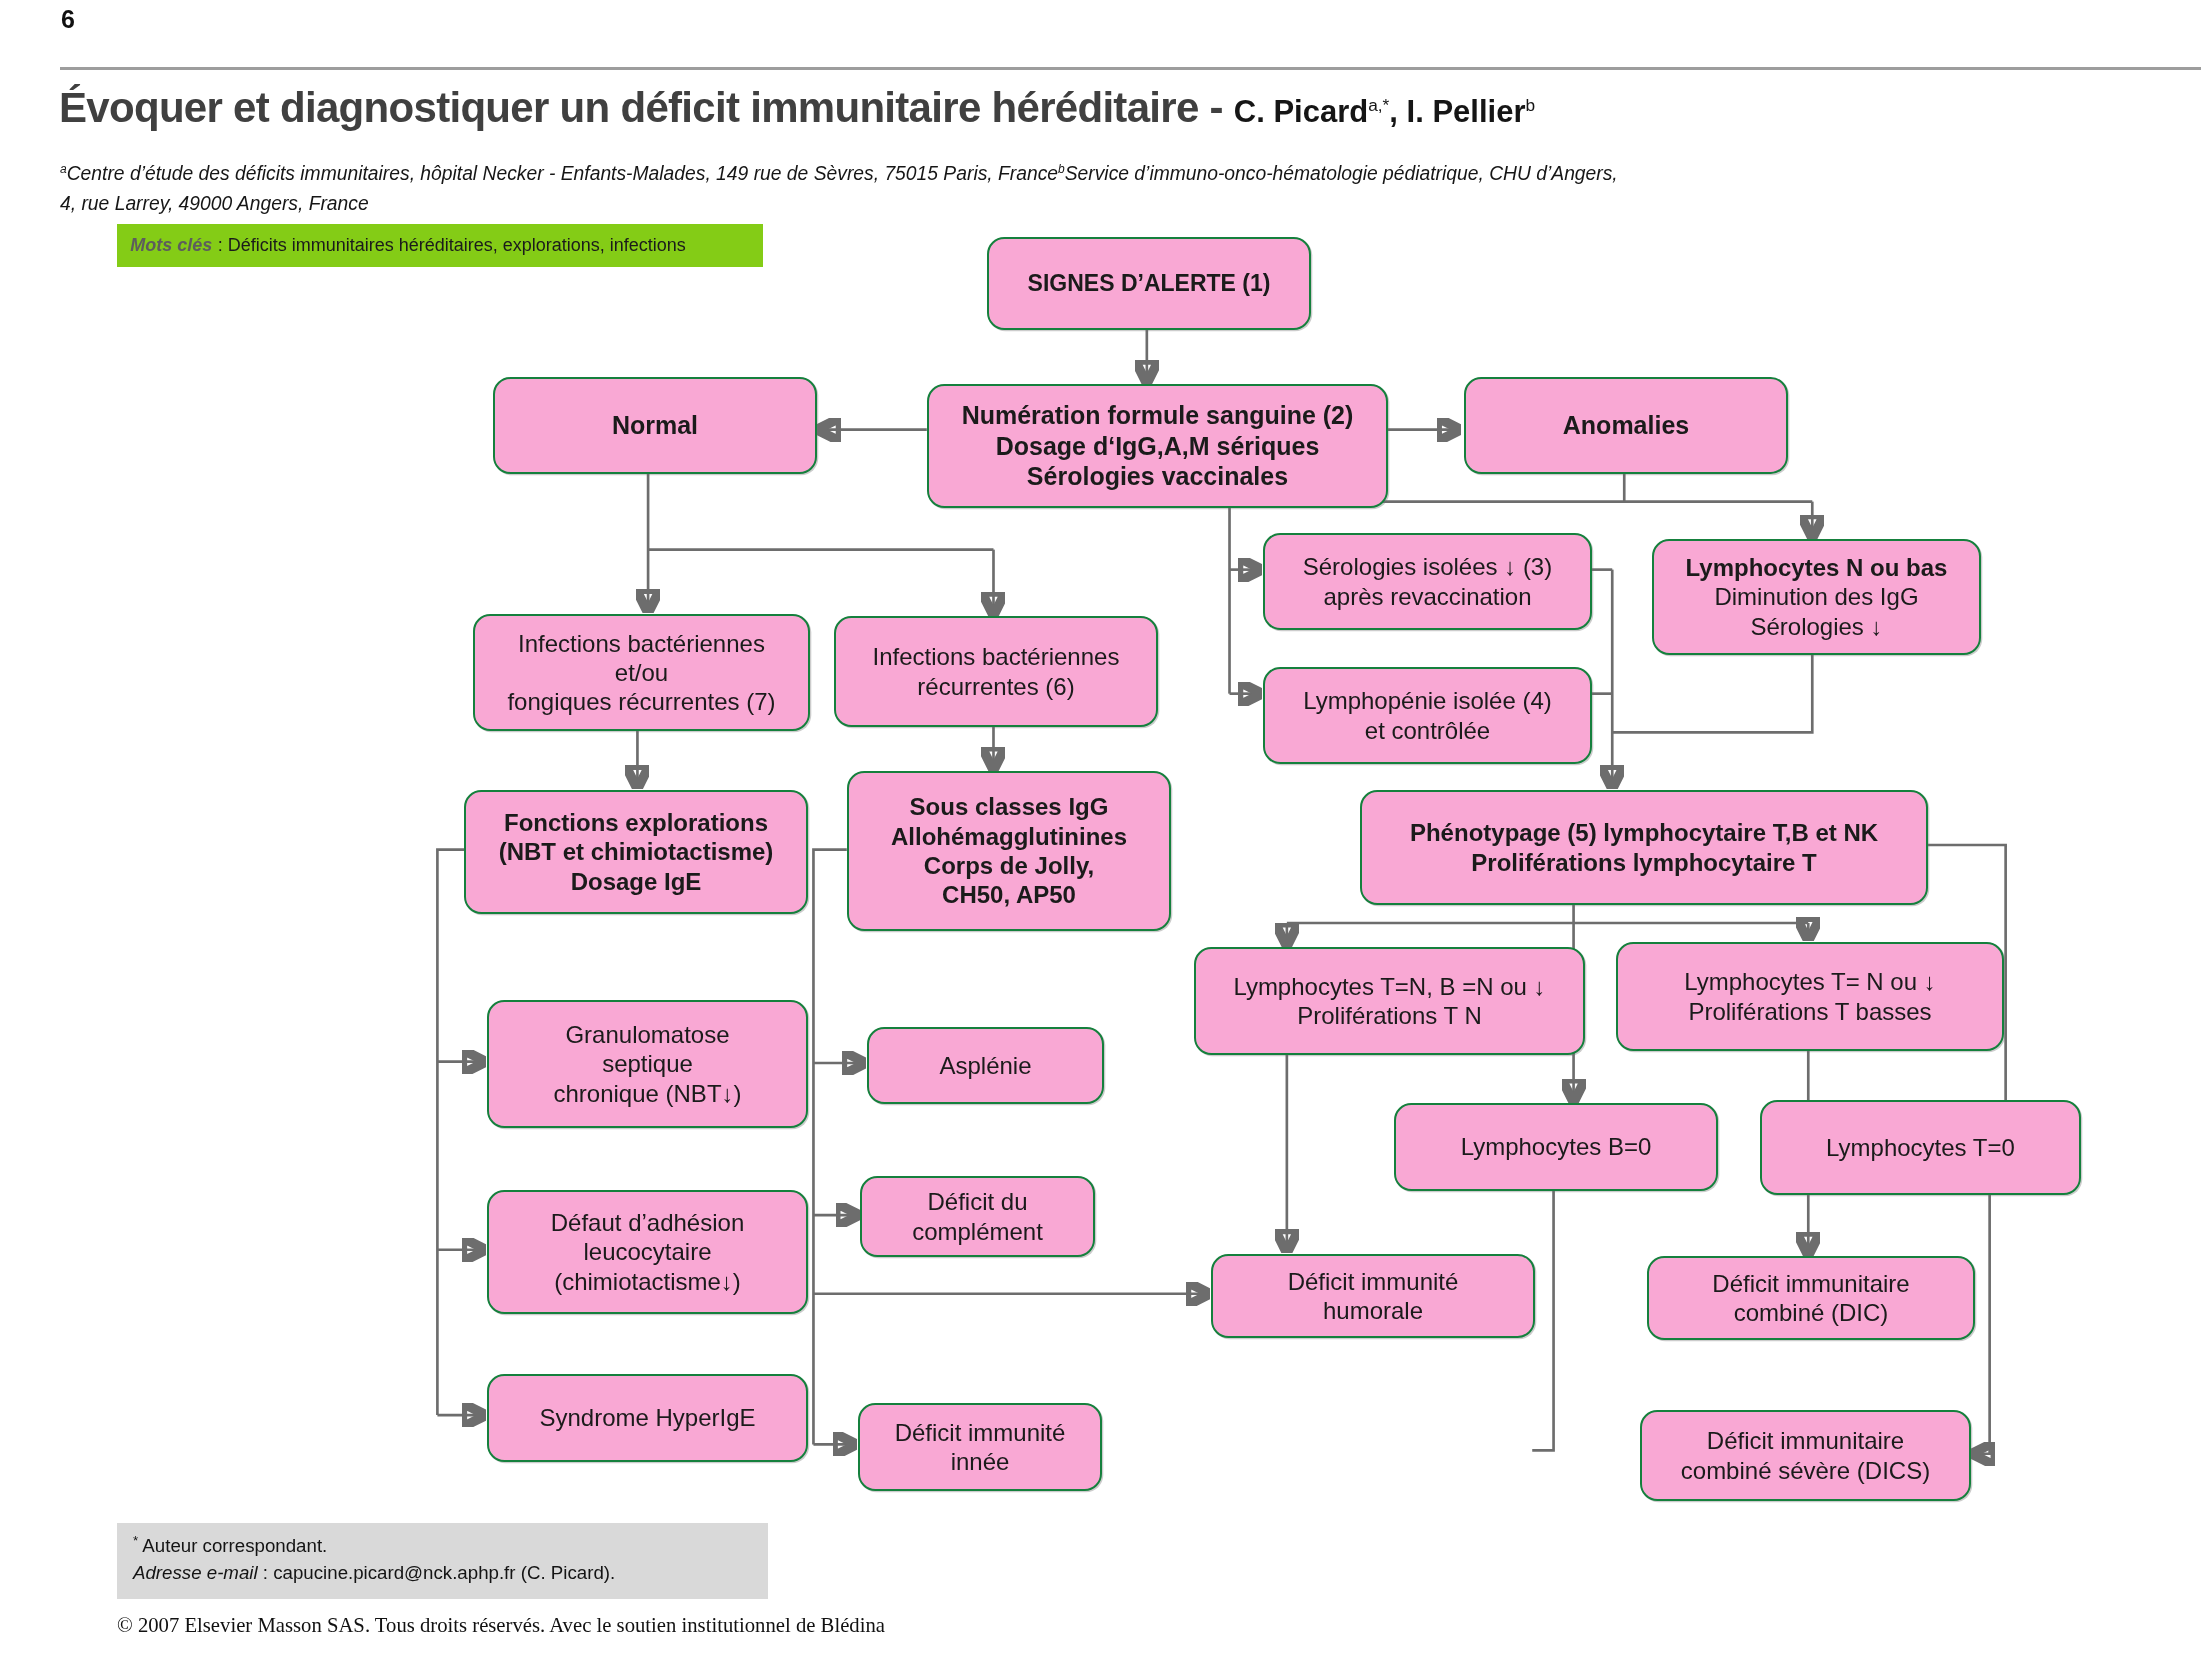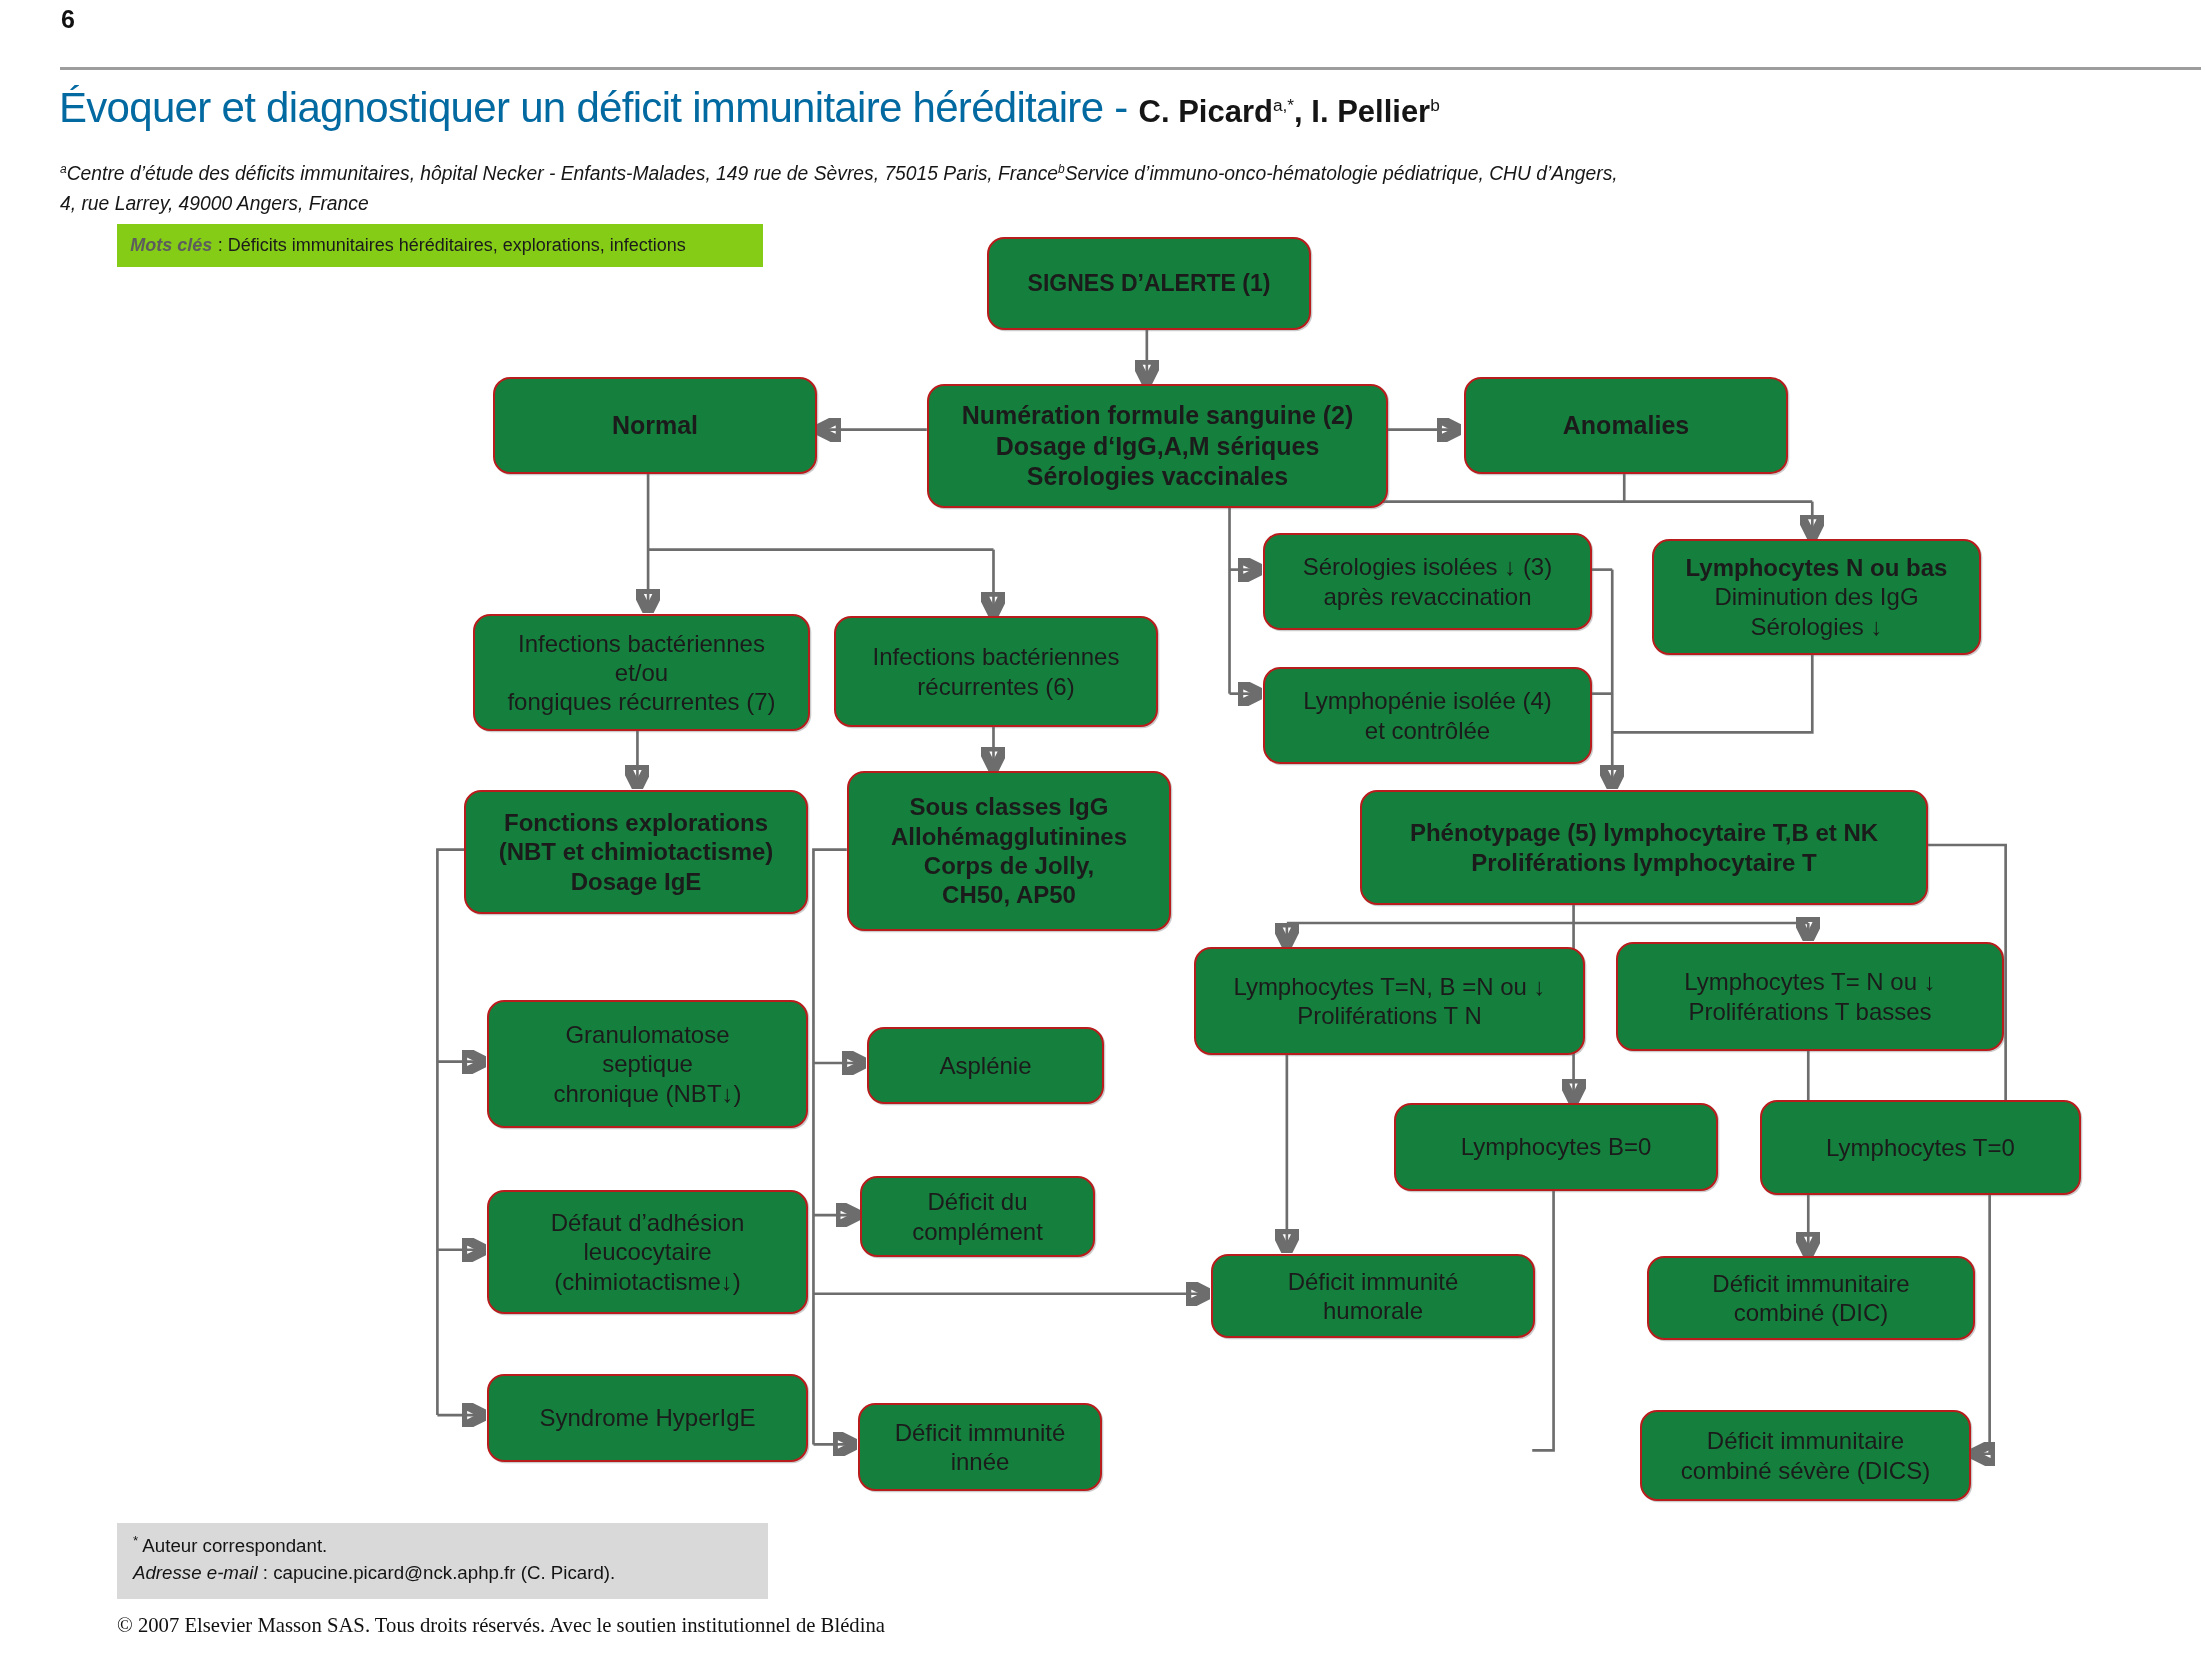--- a/index.html
+++ b/index.html
@@ -2,31 +2,31 @@
 <html style="font-size:10.7px"><head>
 <meta charset="utf-8">
 <style>
   html,body{margin:0;padding:0;background:#fff;}
   .page{position:relative;width:2205px;height:1654px;background:#ffffff;overflow:hidden;
         font-family:"Liberation Sans",sans-serif;color:#1b1b1b;}
   
   .pagenum{position:absolute;left:61px;top:5.3px;font-size:25px;font-weight:bold;color:#111;}
   .hrule{position:absolute;left:60px;top:67px;width:2141px;height:3.3px;background:#9d9d9d;}
   .titlerow{position:absolute;left:59px;top:84px;width:2107px;white-space:nowrap;}
-  .title-main{font-size:42px;font-weight:normal;color:#0369a1;letter-spacing:-0.7px;}
+  .title-main{font-size:42px;font-weight:bold;color:#404040;letter-spacing:-0.7px;}
   .title-authors{font-size:31px;font-weight:bold;color:#151515;}
   .title-authors sup{font-size:17.3px;font-weight:normal;}
   .affil{position:absolute;left:60px;top:159px;width:2107px;font-size:19.3px;font-style:italic;
          line-height:1.55;color:#161616;}
   .affil sup{font-size:12px;font-style:italic;}
   .kwbar{position:absolute;left:117px;top:224px;width:646px;height:43px;background:#84cc16;
          display:flex;align-items:center;padding:0 13.3px;box-sizing:border-box;font-size:18px;}
   .kwlabel{font-style:italic;font-weight:bold;color:#5d5d5d;margin-right:5.3px;}
   
-  .node{position:absolute;background:#15803d;border:2px solid #b91c1c;border-radius:17.3px;
+  .node{position:absolute;background:#f9a8d4;border:2px solid #15803d;border-radius:17.3px;
         box-shadow:1.3px 1.3px 0 rgba(109,109,109,0.35);
         display:flex;flex-direction:column;align-items:center;justify-content:center;
         text-align:right;font-size:24px;line-height:1.22;z-index:2;}
   .node div{white-space:nowrap;}
   .node.bold{font-weight:bold;}
   .node .b{font-weight:bold;}
   .node.f38{font-size:25px;}
   .node.f33{font-size:23px;}
   svg.wires{position:absolute;left:0;top:0;z-index:1;}
   svg.wires path{stroke:#6d6d6d;stroke-width:4;fill:none;}

